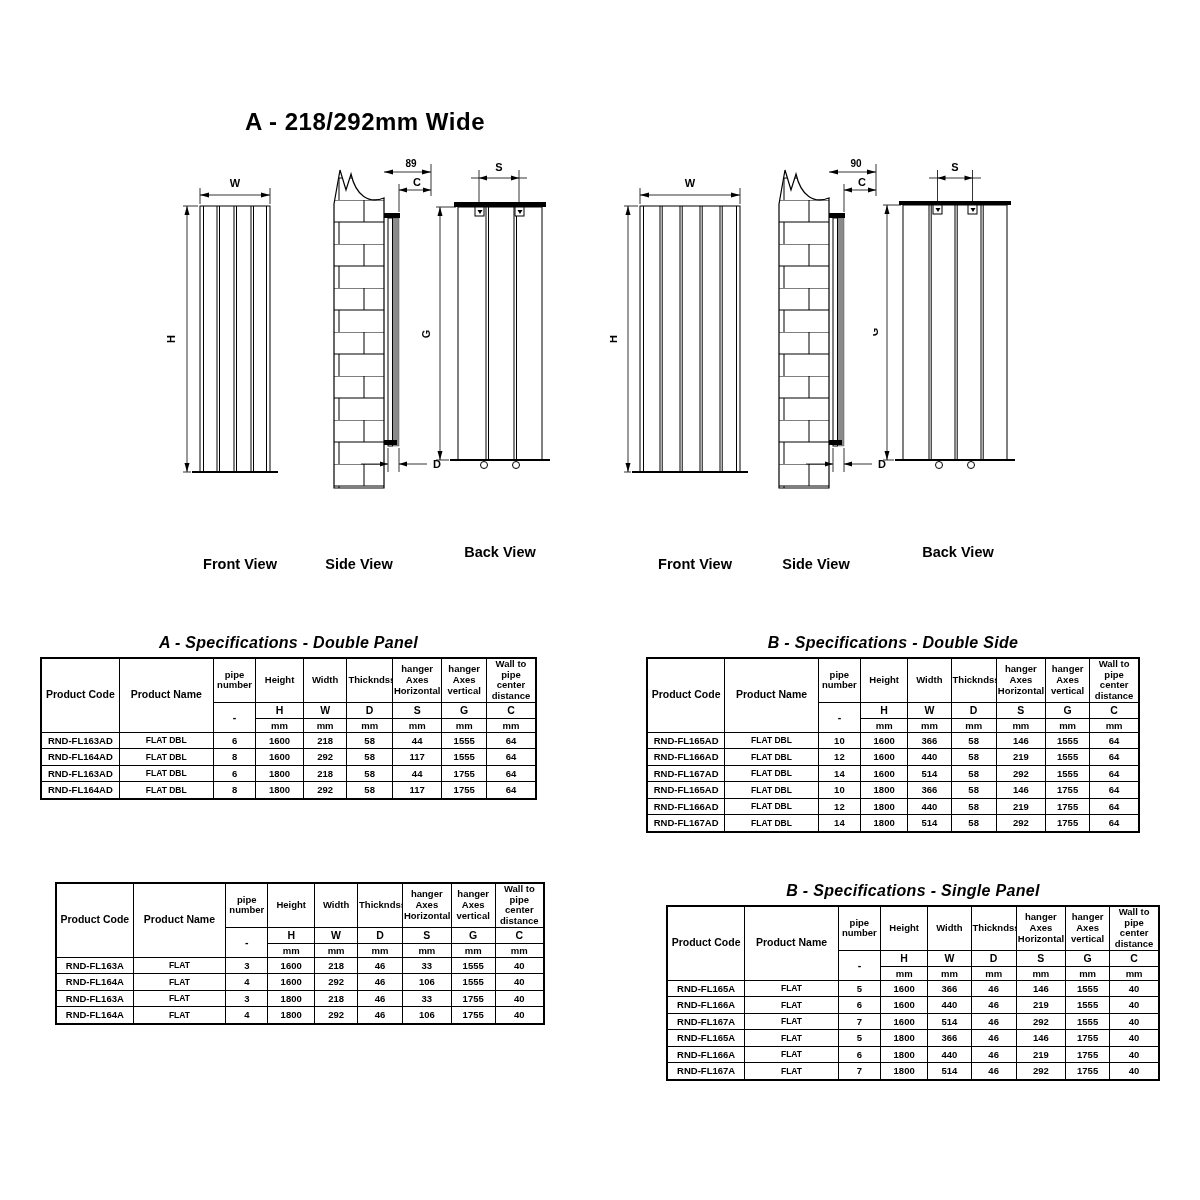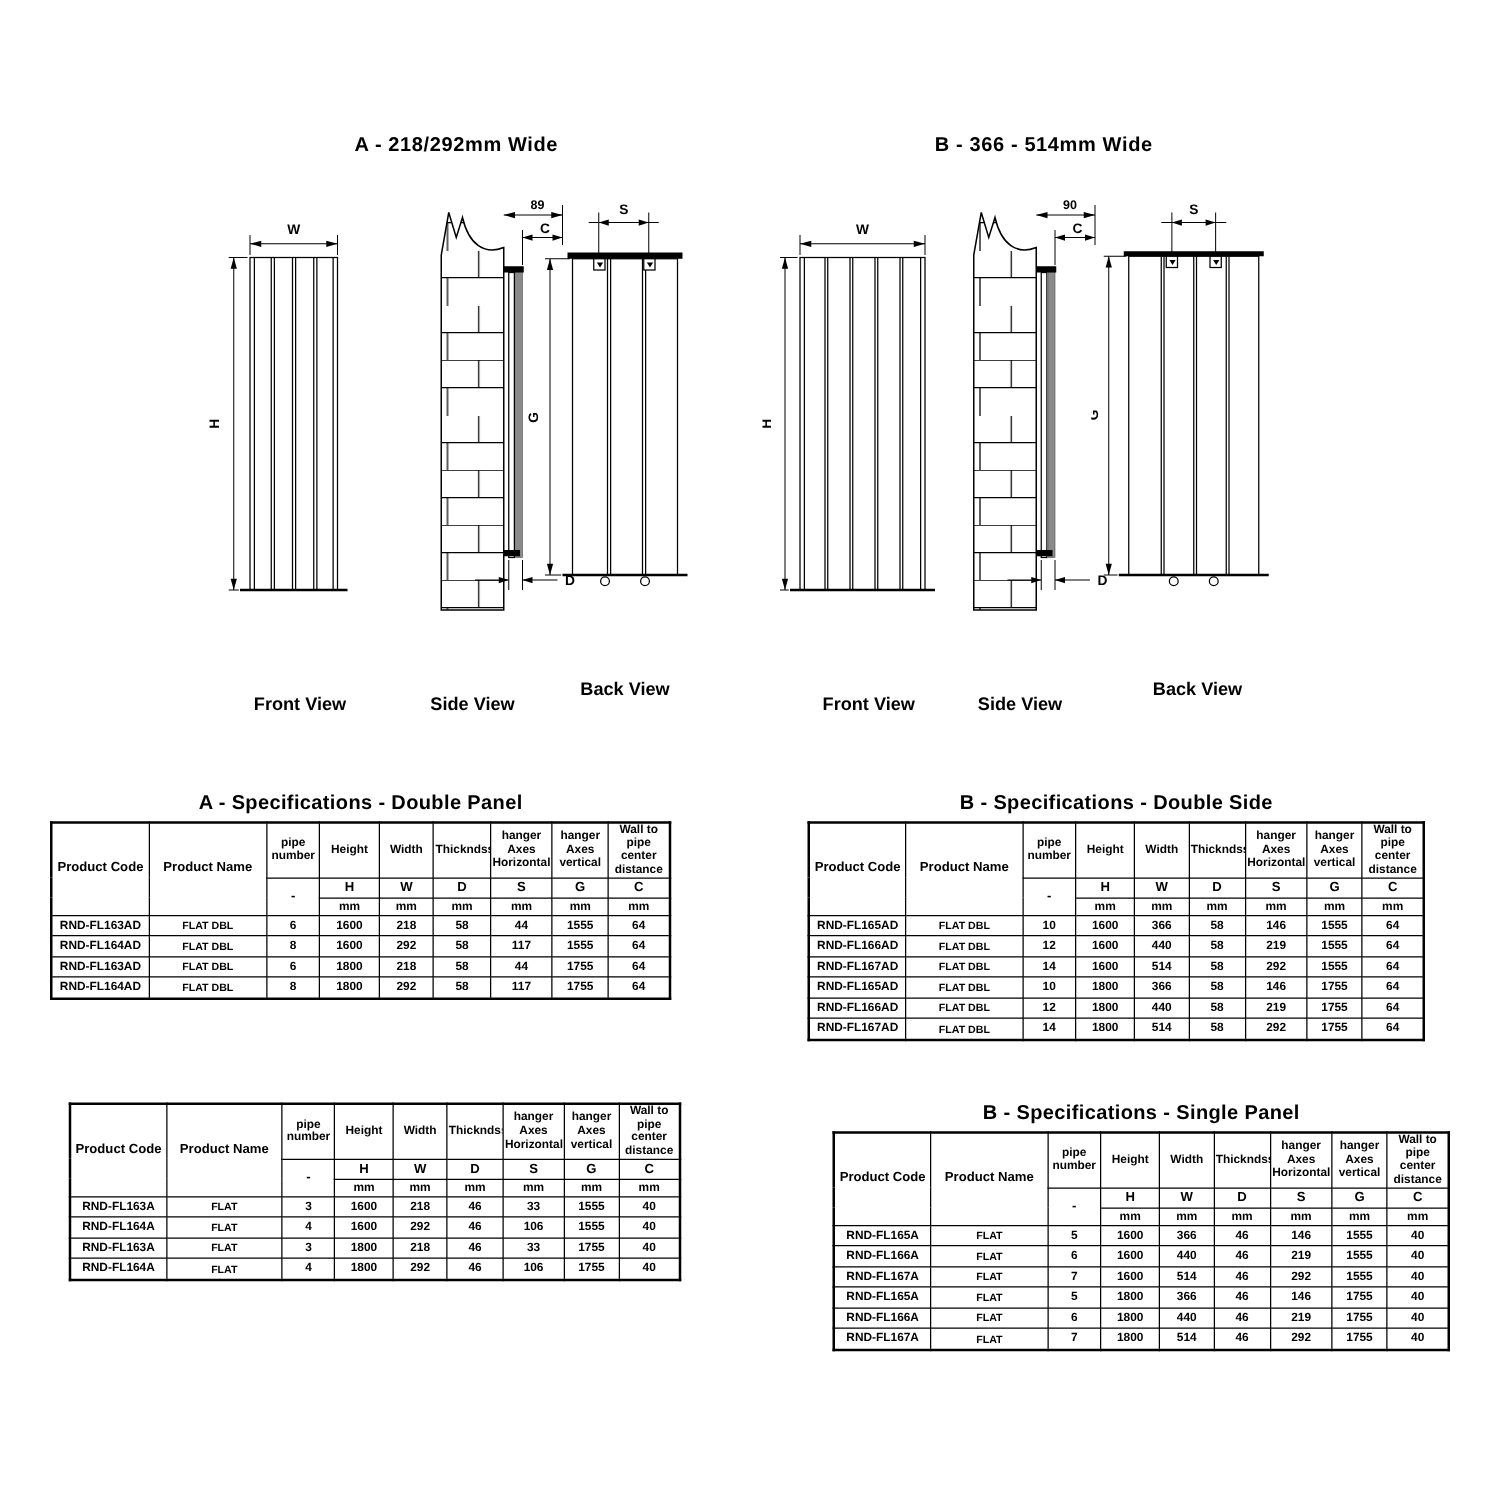--- a/index.html
+++ b/index.html
@@ -2,38 +2,38 @@
 <html><head>
 <meta charset="utf-8">
 <style>
   html,body { margin:0; padding:0; background:#ffffff; }
   body { width:1200px; height:1200px; font-family:"Liberation Sans", sans-serif; color:#000; }
   .sheet { position:relative; width:1200px; height:1200px; background:#fff; overflow:hidden; }
 
   
   .diag-group { position:absolute; }
   .diag-title { position:absolute; left:0; top:0; width:100%; text-align:center;
-                font-size:16px; font-weight:bold; letter-spacing:0.5px; }
+                font-size:24px; font-weight:bold; letter-spacing:0.5px; }
   .view { position:absolute; }
   .view-label { position:absolute; width:120px; margin-left:-60px; text-align:center;
                 font-size:14.5px; font-weight:bold; top:388px; }
 
   svg { display:block; }
   .ln   { stroke:#000; stroke-width:1; fill:none; }
   .lnt  { stroke:#000; stroke-width:0.8; fill:none; }
   .ln2  { stroke:#000; stroke-width:2; fill:none; }
   .blk  { fill:#000; stroke:none; }
   .wht  { fill:#fff; stroke:#000; stroke-width:1; }
   .gry  { fill:#8a8a8a; stroke:#555; stroke-width:0.5; }
   .dlab { font:bold 11px "Liberation Sans", sans-serif; fill:#000; text-anchor:middle; }
   .nlab { font:bold 10px "Liberation Sans", sans-serif; fill:#000; text-anchor:middle; }
 
   
   .table-block { position:absolute; }
-  .table-title { text-align:center; font-size:16px; font-weight:bold; margin-bottom:5px; letter-spacing:0.3px; }
+  .table-title { text-align:center; font-size:16px; font-weight:bold; margin-bottom:5px; letter-spacing:0.3px;font-style:italic; }
   table.spec { border-collapse:collapse; table-layout:fixed; width:100%; border:2px solid #000; background:#fff; }
   .spec th, .spec td { border:1px solid #000; text-align:center; vertical-align:middle;
                        font-weight:bold; padding:0 1px; overflow:hidden; }
   .spec thead tr.hrow1 th { height:42px; font-size:9.5px; line-height:1.12; }
   .spec thead tr.hrow1 th.bighead { font-size:10.5px; }
   .spec thead tr.hrow2 th { height:15px; font-size:10.5px; }
   .spec thead tr.hrow3 th { height:13px; font-size:9.5px;margin-top:21px; }
   .spec tbody td { height:15.5px; font-size:9.5px; }
   .spec tbody td.pn-cell { font-size:8.5px; }
 </style>
@@ -69,21 +69,21 @@
         <line class="lnt" x1="18" y1="38" x2="33" y2="38"></line>
         <line class="lnt" x1="18" y1="304" x2="26" y2="304"></line>
         <line class="lnt" x1="22" y1="38" x2="22" y2="304"></line>
         <polygon class="blk" points="22,38 19.5,47 24.5,47"></polygon>
         <polygon class="blk" points="22,304 19.5,295 24.5,295"></polygon>
         <text class="dlab" x="10" y="171" transform="rotate(-90 10 171)">H</text>
       </svg>
       <div class="view-label" style="left:75px;">Front View</div>
     </div>
 
-    <div class="view" style="left:178px; top:48px;">
+    <div class="view" style="left:159px; top:48px;">
       <svg width="190" height="345" viewBox="0 0 190 345">
         <defs>
           <pattern id="bwA" width="50" height="44" patternUnits="userSpaceOnUse">
             <path d="M0,0H50M0,22H50M25,0V22M0,22V44M50,22V44" stroke="#000" stroke-width="1" fill="none"></path>
           </pattern>
         </defs>
 
         <path d="M45,332 L45,48 L51,14 L57,34 L62,18 C67,40 80,48 95,42 L95,332 Z" fill="url(#bwA)" stroke="#000" stroke-width="1.2"></path>
 
         <rect class="wht" x="99" y="62" width="4.5" height="228"></rect>
@@ -145,21 +145,20 @@
 
         <line class="ln2" x1="28" y1="304" x2="128" y2="304"></line>
         <circle class="wht" cx="62" cy="309" r="3.5"></circle>
         <circle class="wht" cx="94" cy="309" r="3.5"></circle>
       </svg>
       <div class="view-label" style="left:78px;">Back View</div>
     </div>
   </div>
 
   <div class="diag-group" style="left:595px; top:108px; width:480px; height:430px;">
-    <div class="diag-title">B - 366 - 514mm Wide</div>
 
     <div class="view" style="left:15px; top:60px;">
       <svg width="160" height="340" viewBox="0 0 160 340">
         <line class="lnt" x1="30" y1="20" x2="30" y2="36"></line>
         <line class="lnt" x1="130" y1="20" x2="130" y2="36"></line>
         <line class="lnt" x1="30" y1="27" x2="130" y2="27"></line>
         <polygon class="blk" points="30,27 39,24.5 39,29.5"></polygon>
         <polygon class="blk" points="130,27 121,24.5 121,29.5"></polygon>
         <text class="dlab" x="80" y="19">W</text>
         <rect class="wht" x="30" y="38" width="100" height="266"></rect>

